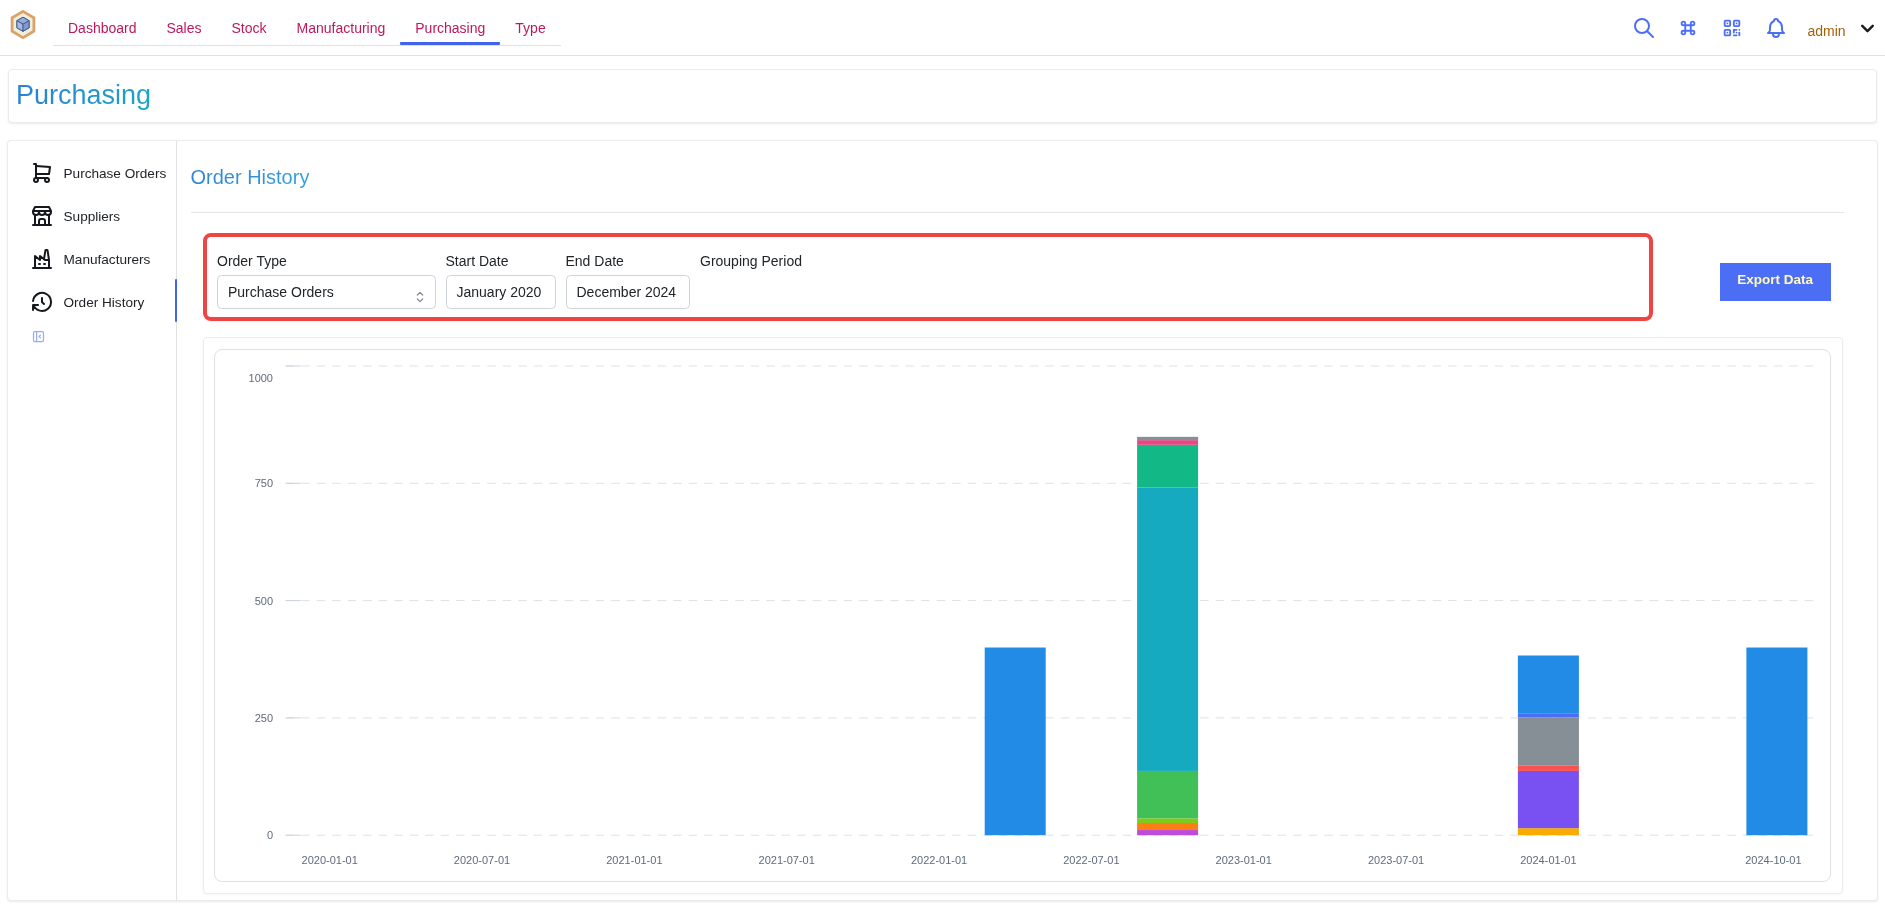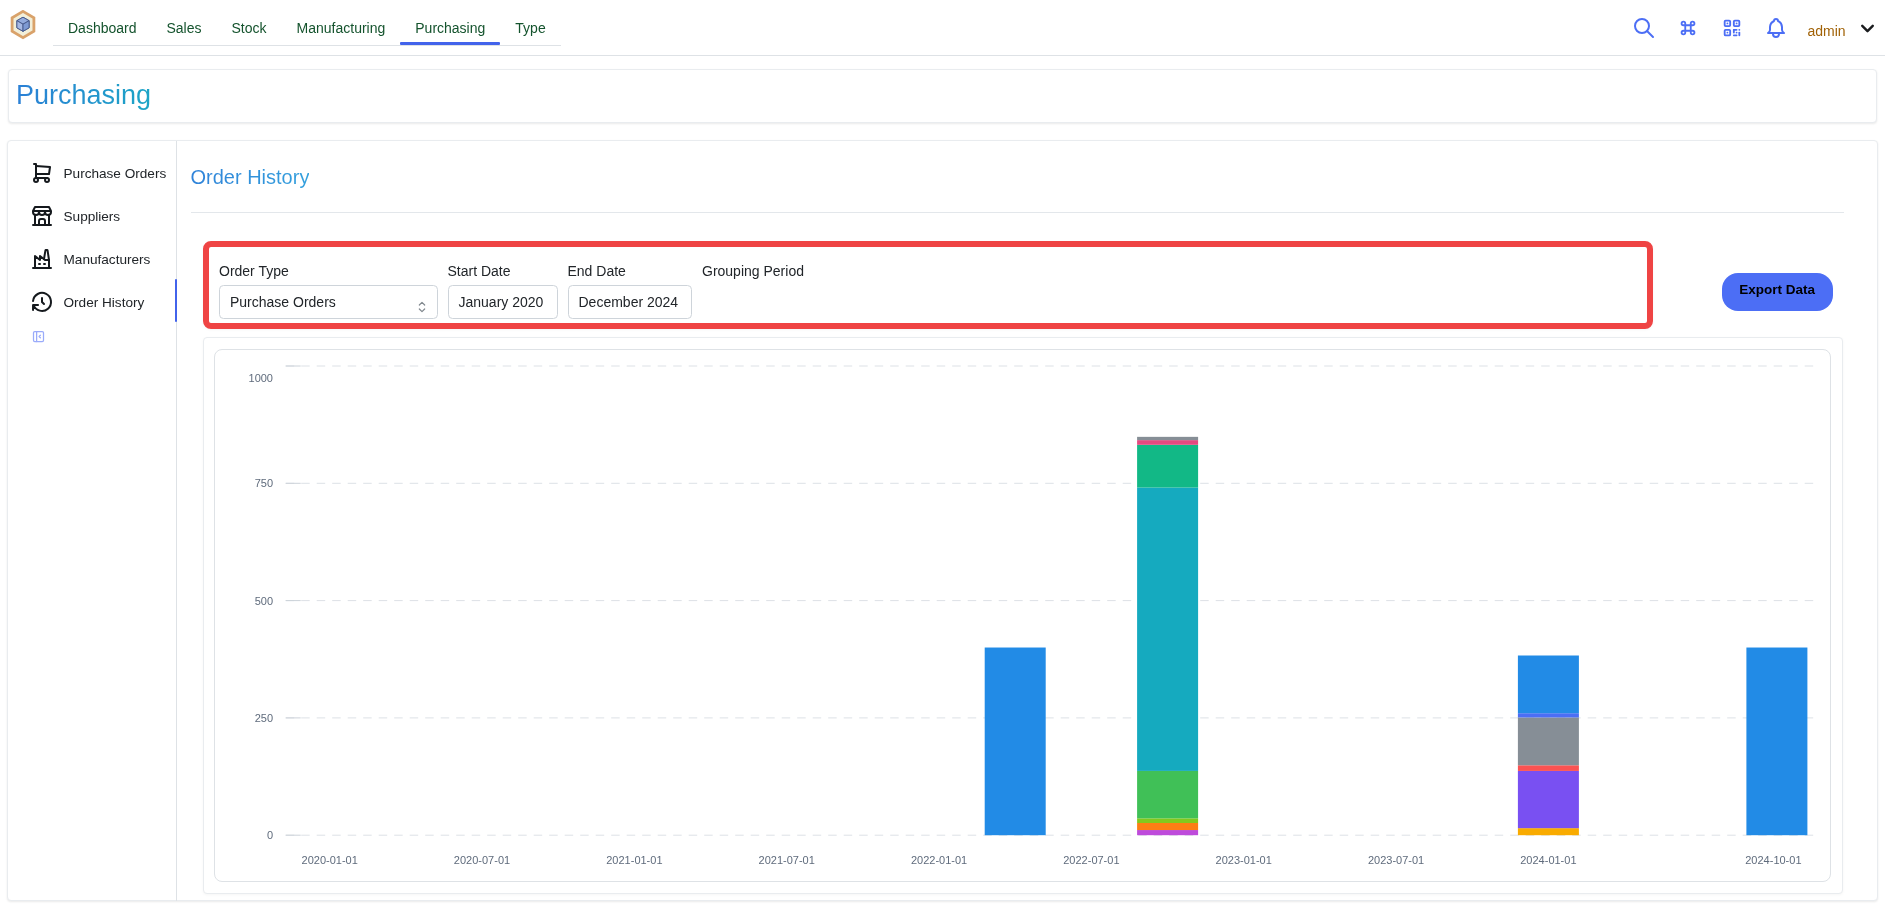--- a/index.html
+++ b/index.html
@@ -1,21 +1,21 @@
 <!DOCTYPE html>
 <html><head><meta charset="utf-8"><title>Purchasing</title>
 <style>
 *{margin:0;padding:0;box-sizing:border-box}
 html,body{width:1885px;height:906px;overflow:hidden}
 body{font-family:"Liberation Sans",sans-serif;background:#fff;color:#212529;position:relative}
 .abs{position:absolute}
 .card{position:absolute;background:#fff;border:1px solid #e9ecef;border-radius:4px;box-shadow:0 1px 3px rgba(0,0,0,.04),0 1px 2px rgba(0,0,0,.05)}
 .grad{background-image:linear-gradient(90deg,#2b80d6,#1ca5c6);-webkit-background-clip:text;background-clip:text;color:transparent;width:max-content}
 .grad2{background-image:linear-gradient(90deg,#3083d9,#33a0dd);-webkit-background-clip:text;background-clip:text;color:transparent;width:max-content}
-.tab{position:relative;padding:9px 15px 9.5px;font-size:14px;line-height:14px;color:#14532d;white-space:nowrap}
+.tab{position:relative;padding:9px 15px 9.5px;font-size:14px;line-height:14px;color:#be185d;white-space:nowrap}
 .tab.active:after{content:"";position:absolute;left:0;right:0;bottom:-0.5px;height:2.6px;background:#4263eb;border-radius:1px}
 .nrow{position:absolute;left:0;width:176px;height:20px}
 .nrow svg{position:absolute;left:22px;top:-2px}
 .nrow span{position:absolute;left:55.5px;top:50%;transform:translateY(-50%);font-size:13.6px;color:#212529;white-space:nowrap}
 .flabel{position:absolute;font-size:14px;font-weight:500;color:#212529;line-height:14px}
 .fbox{position:absolute;height:34px;border:1px solid #ced4da;border-radius:4.5px;background:#fff;font-size:14px;color:#212529;line-height:32px;padding-left:10px;white-space:nowrap}
 </style></head><body>
 <div class="abs" style="left:0;top:0;width:1885px;height:56px;background:#fff;border-bottom:1px solid #dee2e6">
     <div class="abs" style="left:10px;top:10px"><svg width="26" height="30" viewBox="0 0 26 30">
 <polygon points="13,1.4 23.9,7.8 23.9,21.2 13,27.6 2.1,21.2 2.1,7.8" fill="#f2efd9" stroke="#d9a26a" stroke-width="2.8"></polygon>
@@ -104,32 +104,32 @@
     </div>
     <div class="abs" style="left:23px;top:187.5px"><svg width="15" height="15" viewBox="0 0 24 24" fill="none" stroke="#9aabfa" stroke-width="2" stroke-linecap="round" stroke-linejoin="round" style="">
         <path d="M4 4m0 2a2 2 0 0 1 2 -2h12a2 2 0 0 1 2 2v12a2 2 0 0 1 -2 2h-12a2 2 0 0 1 -2 -2z"></path>
         <path d="M9 4v16"></path>
         <path d="M15 10l-2 2l2 2"></path>
       </svg></div>
     <div class="abs" style="left:167.8px;top:0;width:1px;height:760px;background:#dee2e6"></div>
     <div class="abs" style="left:166.8px;top:138.4px;width:2.7px;height:42.5px;background:#4263eb;border-radius:2px"></div>
     <div class="grad2 abs" style="left:182.5px;top:24px;font-size:20px;line-height:24px">Order History</div>
     <div class="abs" style="left:182.5px;top:70.5px;width:1653.5px;height:1px;background:#e3e7eb"></div>
-    <div class="abs" style="left:195px;top:100px;width:1450px;height:88px;background:#fff;border:6px solid #ef4444;border-radius:8px;box-shadow:0 1px 3px rgba(0,0,0,.04)">
+    <div class="abs" style="left:195px;top:92px;width:1450px;height:88px;background:#fff;border:4px solid #ef4444;border-radius:8px;box-shadow:0 1px 3px rgba(0,0,0,.04)">
       <div class="flabel" style="left:10px;top:16.5px">Order Type</div>
       <div class="fbox" style="left:10px;top:38px;width:219px;border-color:#ced4da">Purchase Orders<span style="position:absolute;right:7px;top:8px"><svg width="16" height="16" viewBox="0 0 24 24" fill="none" stroke="#82898f" stroke-width="1.8" stroke-linecap="round" stroke-linejoin="round" style="">
             <path d="M8 9l4 -4l4 4"></path>
             <path d="M16 15l-4 4l-4 -4"></path>
           </svg></span></div>
       <div class="flabel" style="left:238.5px;top:16.5px">Start Date</div>
       <div class="fbox" style="left:238.5px;top:38px;width:110px;border-color:#ced4da">January 2020</div>
       <div class="flabel" style="left:358.5px;top:16.5px">End Date</div>
       <div class="fbox" style="left:358.5px;top:38px;width:124px;border-color:#ced4da">December 2024</div>
       <div class="flabel" style="left:493px;top:16.5px">Grouping Period</div>
-      <div class="abs" style="left:1513px;top:26px;width:110.5px;height:37.5px;background:#4c6ef5;border-radius:16px;color:#000000;font-size:13.5px;font-weight:700;text-align:center;line-height:34px">Export Data</div>
+      <div class="abs" style="left:1513px;top:26px;width:110.5px;height:37.5px;background:#4c6ef5;border-radius:0;color:#fef9c3;font-size:13.5px;font-weight:700;text-align:center;line-height:34px">Export Data</div>
     </div>
     <div class="abs" style="left:195px;top:196.4px;width:1640px;height:556.6px;background:#fff;border:1px solid #e9ecef;border-radius:4px;box-shadow:0 1px 3px rgba(0,0,0,.04)"></div>
     <div class="abs" style="left:206px;top:208px;width:1617px;height:533px;background:#fff;border:1px solid #dee2e6;border-radius:8px;overflow:hidden">
       <svg width="1617" height="533" viewBox="0 0 1617 533" style="position:absolute;left:0;top:0">
         <line x1="70.7" y1="485.2" x2="1599.8" y2="485.2" stroke="#dde1e6" stroke-width="1" stroke-dasharray="8.5 7"></line>
         <line x1="70.7" y1="485.2" x2="85.7" y2="485.2" stroke="#ccd2d9" stroke-width="1"></line>
         <line x1="70.7" y1="367.9" x2="1599.8" y2="367.9" stroke="#dde1e6" stroke-width="1" stroke-dasharray="8.5 7"></line>
         <line x1="70.7" y1="367.9" x2="85.7" y2="367.9" stroke="#ccd2d9" stroke-width="1"></line>
         <line x1="70.7" y1="250.6" x2="1599.8" y2="250.6" stroke="#dde1e6" stroke-width="1" stroke-dasharray="8.5 7"></line>
         <line x1="70.7" y1="250.6" x2="85.7" y2="250.6" stroke="#ccd2d9" stroke-width="1"></line>

